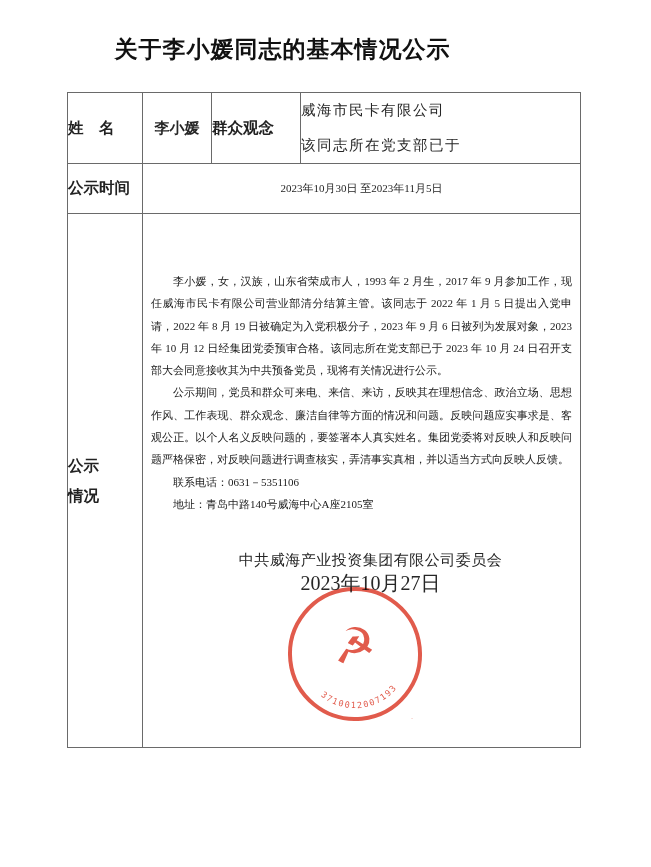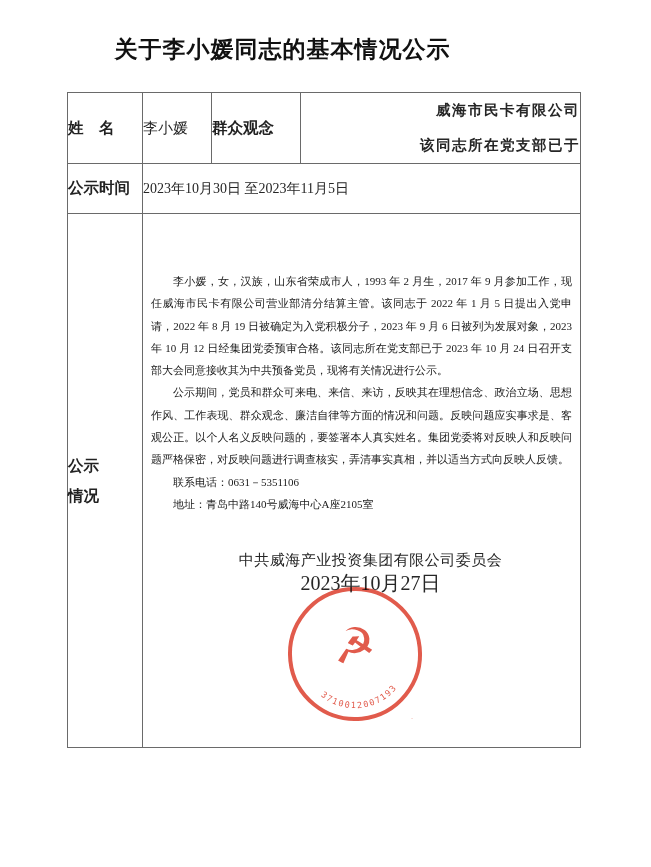--- a/index.html
+++ b/index.html
@@ -38,23 +38,23 @@
   .c4 { width:280px; }
   .r1 { height:69px; }
   .r2 { height:50px; }
   .r3 { height:534px; }
   .lbl {
     font-family:"Liberation Sans", sans-serif;
     font-weight:bold;
     font-size:15.5px;
     color:#222;
   }
-  .val { font-size:15px; text-align:left; }
-  .pos-val { font-size:14.5px; letter-spacing:1.5px; line-height:35px; text-align:right;font-weight:bold; }
-  .time-val { font-size:14px; }
+  .val { font-size:15px; text-align:center;font-weight:bold; }
+  .pos-val { font-size:14.5px; letter-spacing:1.5px; line-height:35px; text-align:left; }
+  .time-val { font-size:11px; text-align:center; }
   .r3-label div { line-height:30px; }
   .body-cell {
     vertical-align:top !important;
     padding:56px 8px 0 8px !important;
   }
   .body-cell p {
     margin:0;
     font-size:11px;
     line-height:22.3px;
     text-align:justify;

